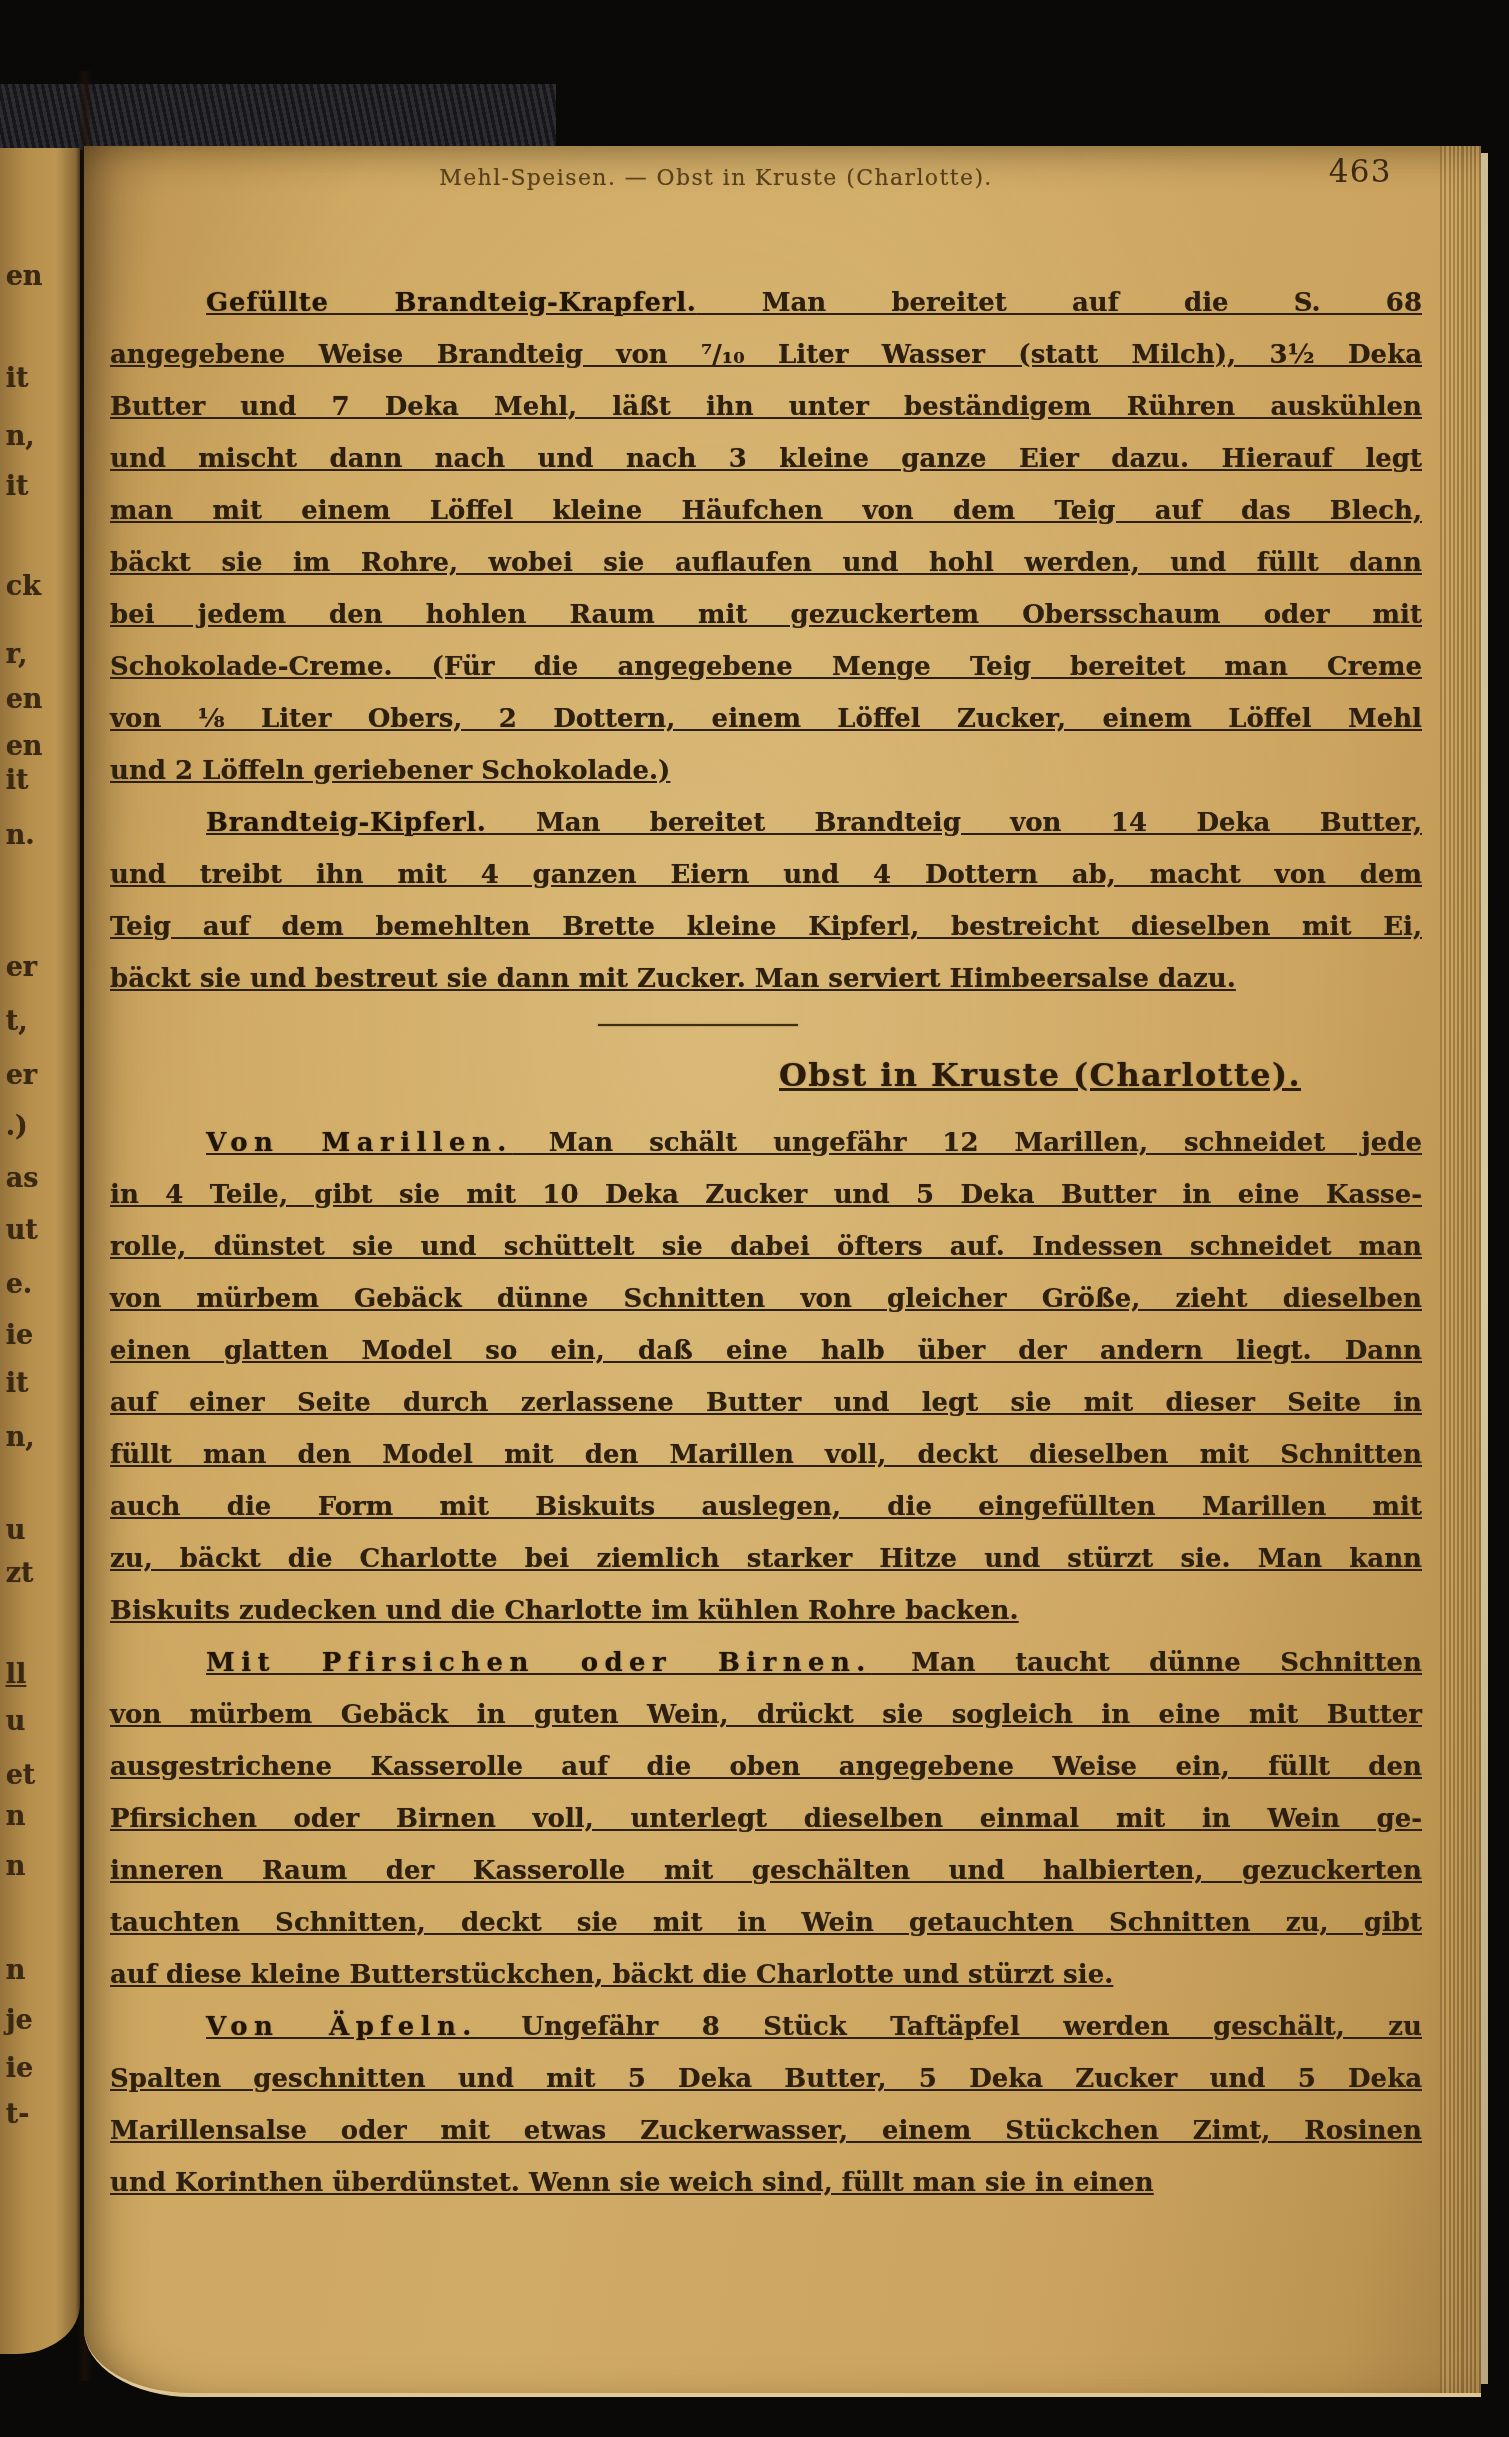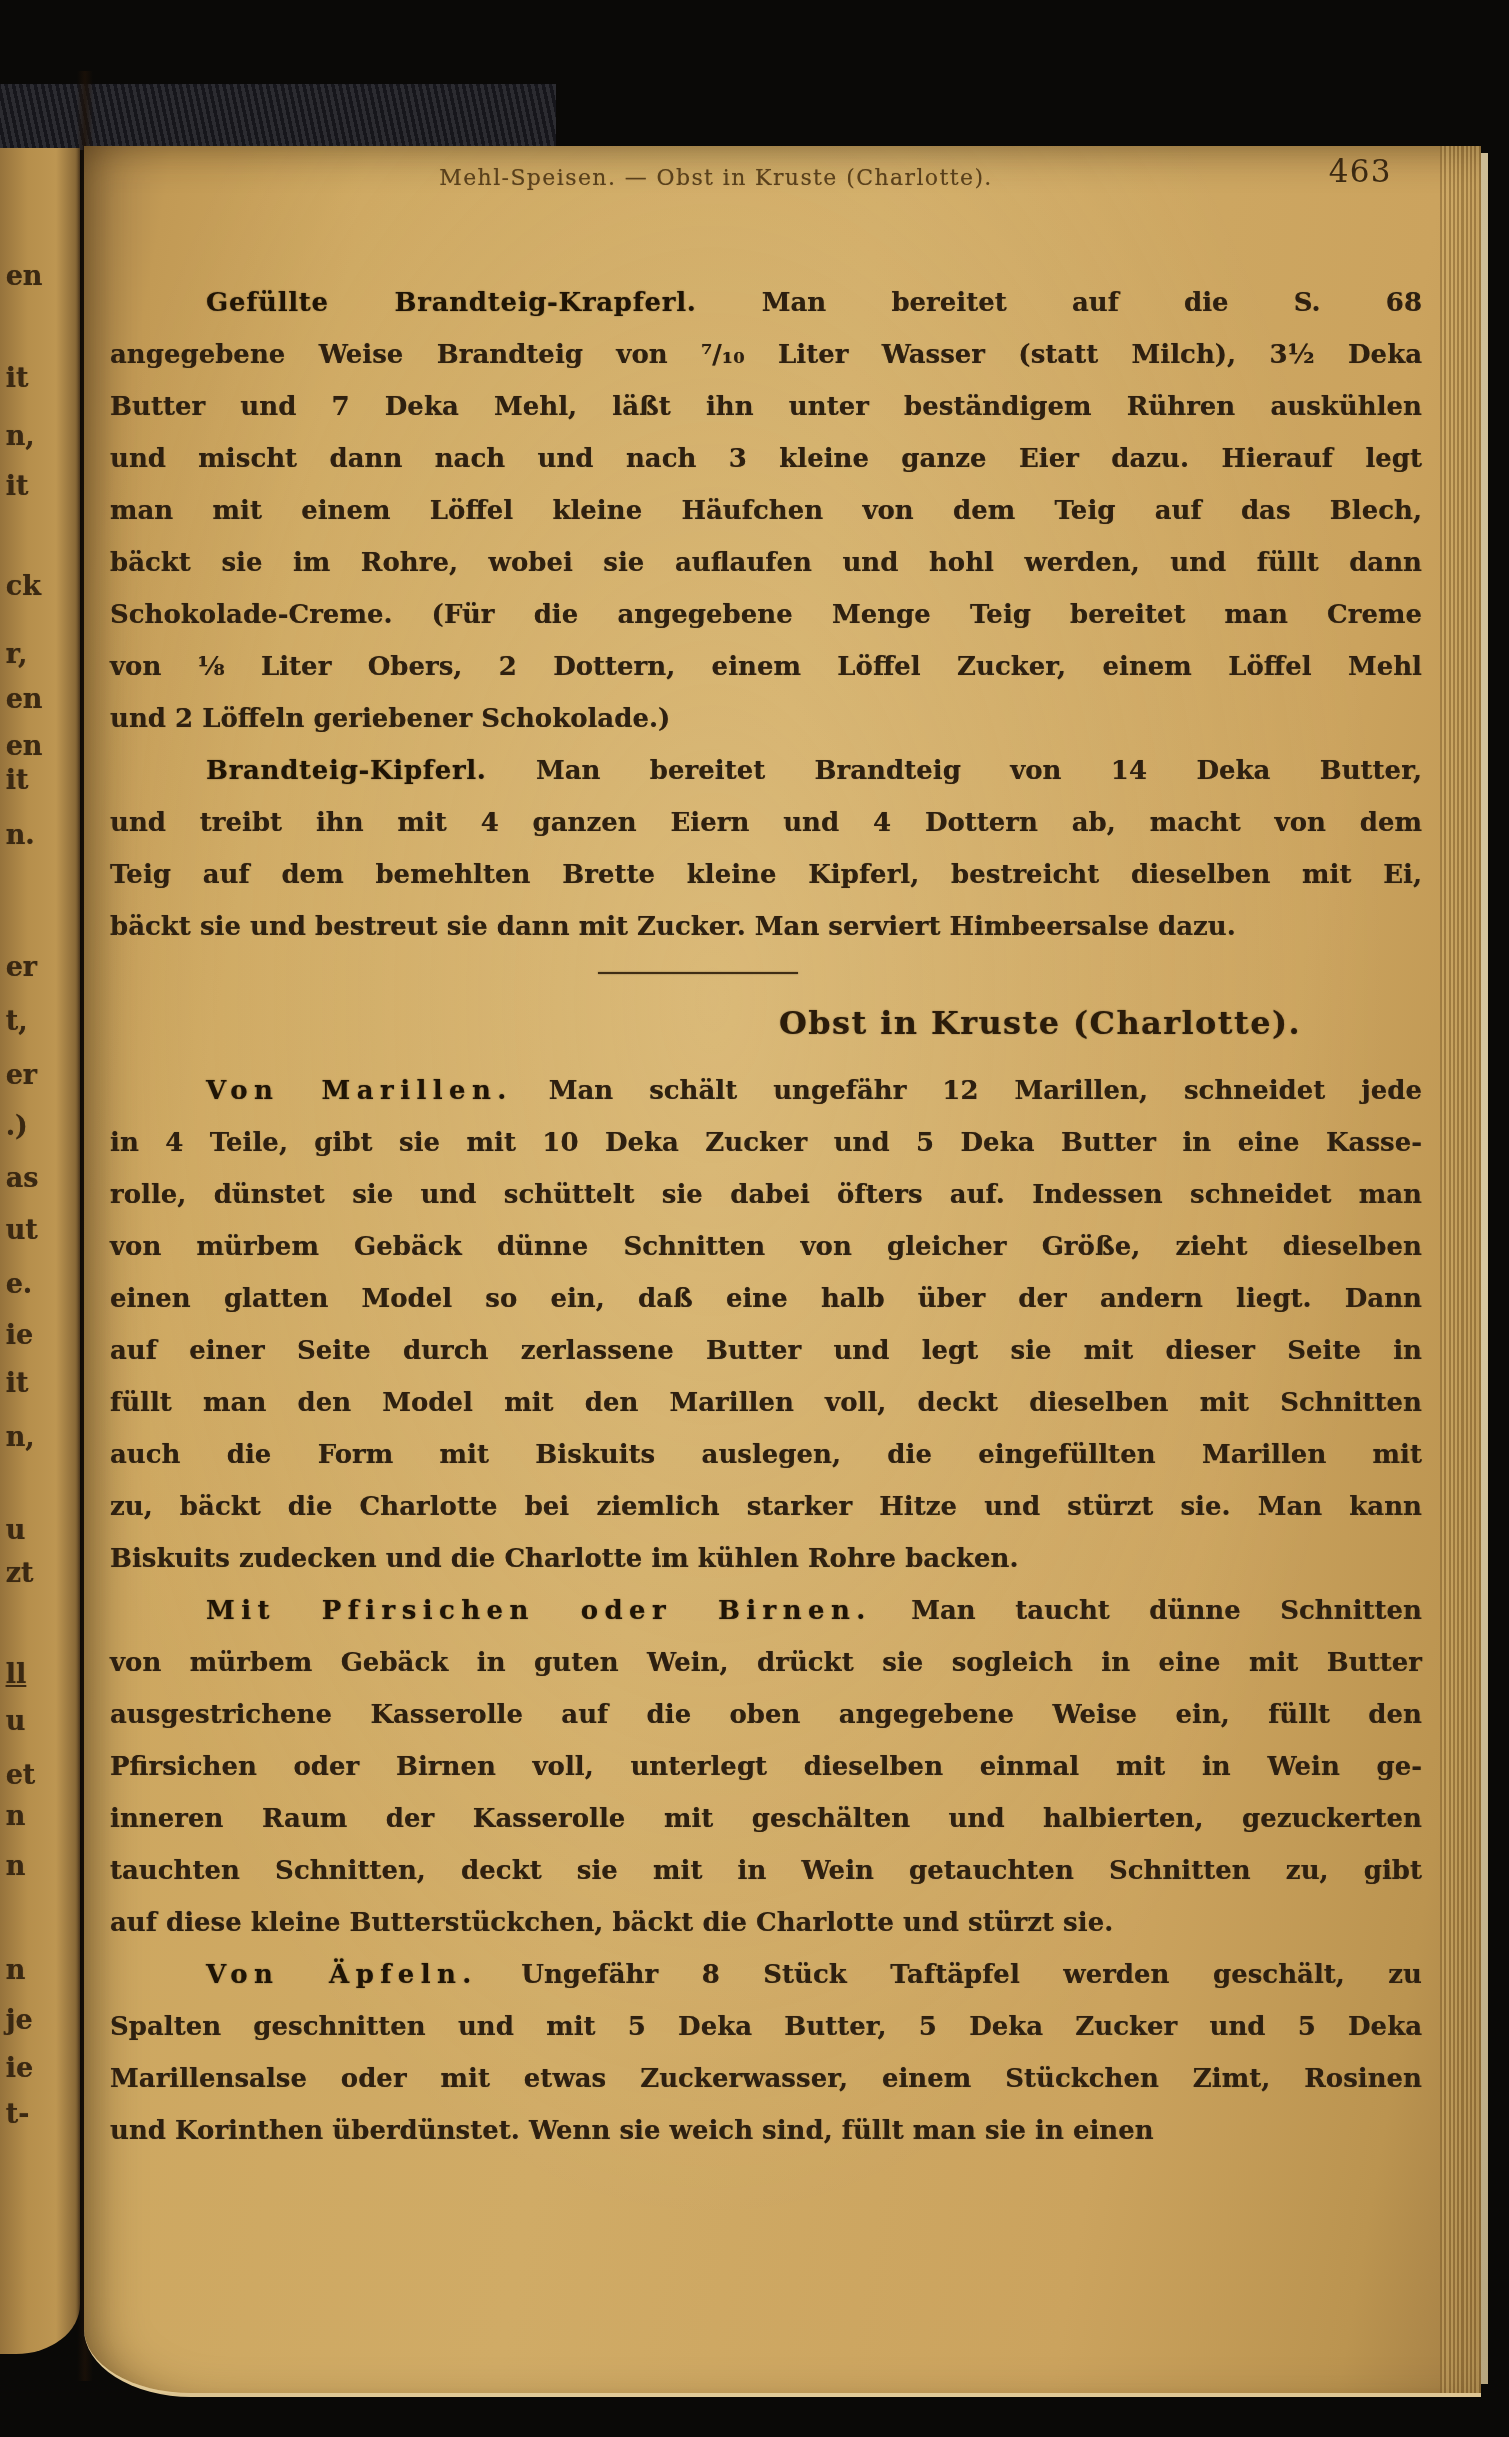--- a/index.html
+++ b/index.html
@@ -67,21 +67,21 @@
   .running-title{
     display:block;text-align:center;position:relative;left:-50px;
     font-size:22px;font-weight:normal;letter-spacing:1.4px;color:#59401c;
     text-shadow:0 0 0.7px rgba(80,55,20,.45);
   }
   .page-number{
     position:absolute;right:30px;top:-11.4px;
     font-size:31px;color:#3c2a12;letter-spacing:1.4px;
   }
 
-  .body-block{margin-top:68px;font-weight:bold;}
+  .body-block{margin-top:68px;font-weight:bold;text-decoration:underline;}
   .line{
     font-size:26px;line-height:52px;height:52px;
     text-align:justify;text-align-last:justify;
     white-space:nowrap;
     text-shadow:0 0 0.7px rgba(46,32,16,.55);
   }
   .line.first{padding-left:96px;}
   .line.last{text-align-last:left;}
   .rtitle{font-weight:bold;color:#1f1405;text-shadow:0 0 1.4px rgba(30,20,6,.6);letter-spacing:0.7px;}
   .rtitle.spaced{letter-spacing:6.4px;}
@@ -153,20 +153,21 @@
 
       <div class="body-block">
         <div id="part1">
             <div class="para">
               <div class="line first"><span class="rtitle">Gefüllte Brandteig-Krapferl.</span> Man bereitet auf die S. 68</div>
               <div class="line">angegebene Weise Brandteig von ⁷/₁₀ Liter Wasser (statt Milch), 3½ Deka</div>
               <div class="line">Butter und 7 Deka Mehl, läßt ihn unter beständigem Rühren auskühlen</div>
               <div class="line">und mischt dann nach und nach 3 kleine ganze Eier dazu. Hierauf legt</div>
               <div class="line">man mit einem Löffel kleine Häufchen von dem Teig auf das Blech,</div>
               <div class="line">bäckt sie im Rohre, wobei sie auflaufen und hohl werden, und füllt dann</div>
+              <div class="line">bei jedem den hohlen Raum mit gezuckertem Obersschaum oder mit</div>
               <div class="line">Schokolade-Creme. (Für die angegebene Menge Teig bereitet man Creme</div>
               <div class="line">von ⅛ Liter Obers, 2 Dottern, einem Löffel Zucker, einem Löffel Mehl</div>
               <div class="line last">und 2 Löffeln geriebener Schokolade.)</div>
             </div>
             <div class="para">
               <div class="line first"><span class="rtitle">Brandteig-Kipferl.</span> Man bereitet Brandteig von 14 Deka Butter,</div>
               <div class="line">und treibt ihn mit 4 ganzen Eiern und 4 Dottern ab, macht von dem</div>
               <div class="line">Teig auf dem bemehlten Brette kleine Kipferl, bestreicht dieselben mit Ei,</div>
               <div class="line last">bäckt sie und bestreut sie dann mit Zucker. Man serviert Himbeersalse dazu.</div>
             </div>

